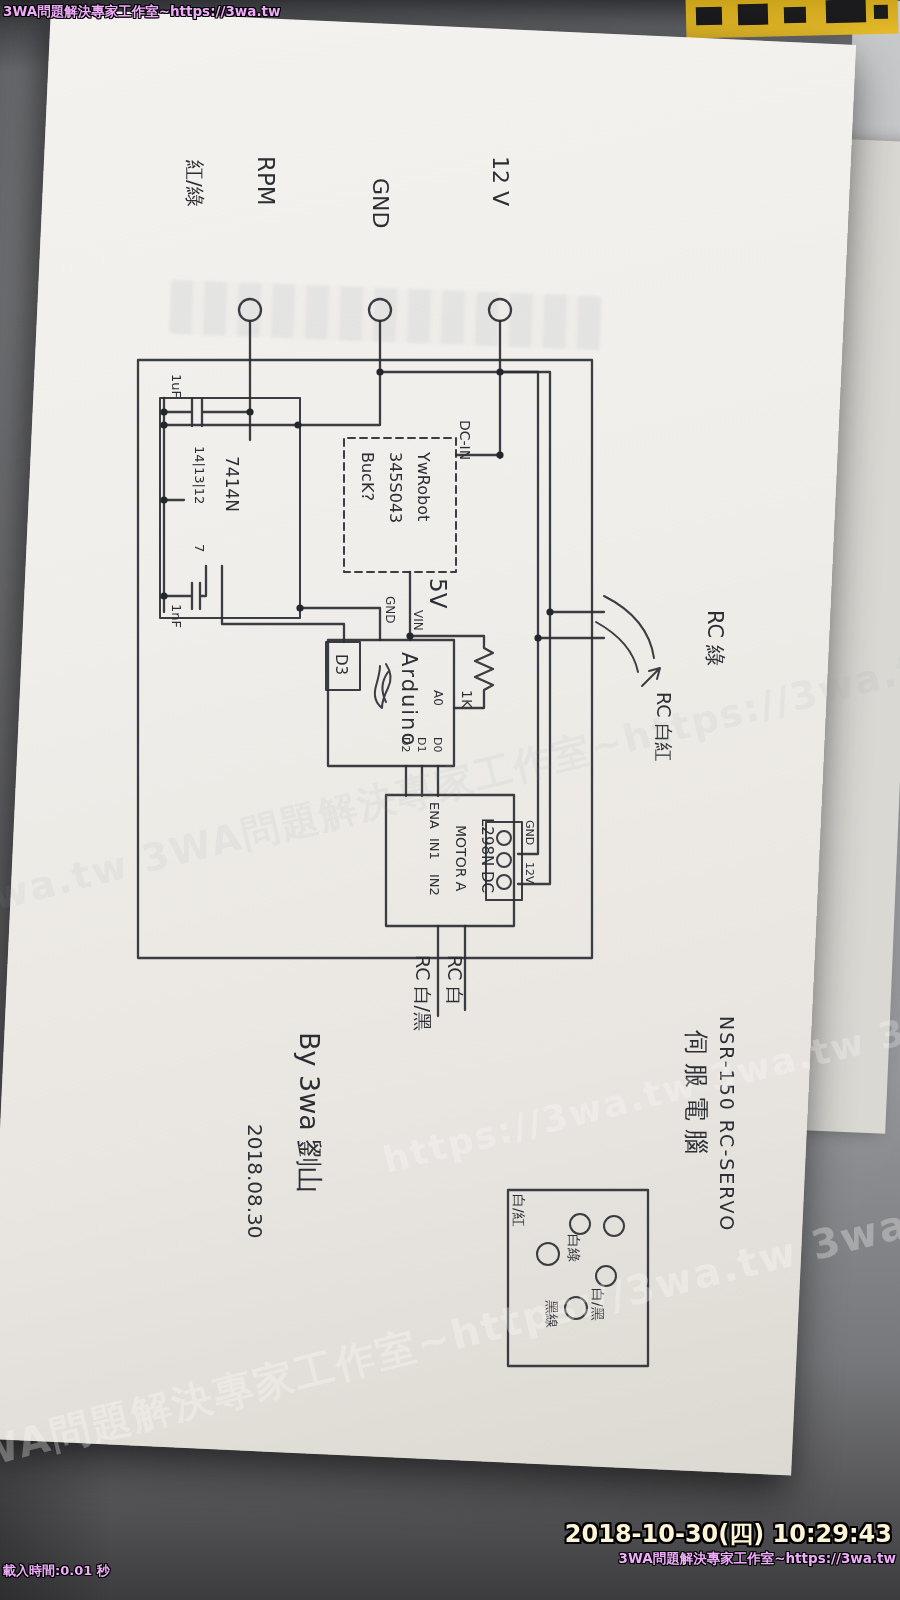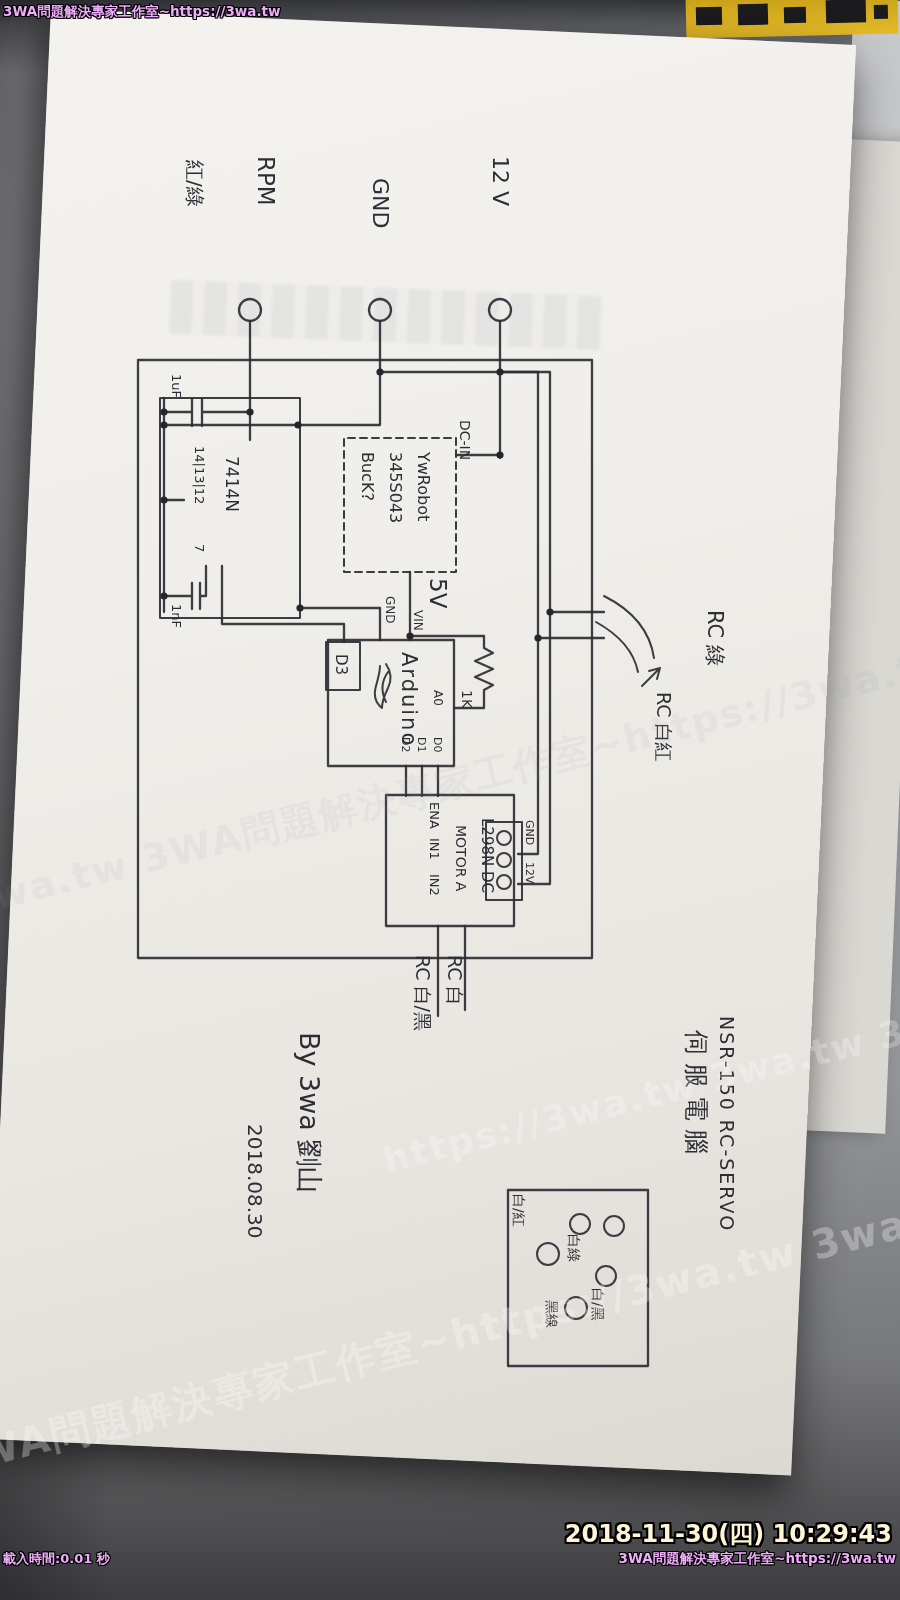--- a/index.html
+++ b/index.html
@@ -37,21 +37,21 @@
   
   .wm{position:absolute;white-space:nowrap;font-weight:bold;pointer-events:none;
       letter-spacing:2px;transform-origin:0 0;}
   .wm-d0{left:-60px;top:1436px;transform:rotate(-14deg);font-size:40px;color:rgba(255,255,255,.30);}
   .wm-d1{left:378px;top:1138px;transform:rotate(-14deg);font-size:36px;color:rgba(255,255,255,.26);}
   .wm-d2{left:-40px;top:880px;transform:rotate(-14deg);font-size:38px;color:rgba(150,155,165,.10);}
   .ol{position:absolute;font-weight:bold;color:#f0abfc;white-space:nowrap;
       text-shadow:-1px 0 #000,1px 0 #000,0 -1px #000,0 1px #000,
                   -1px -1px #000,1px 1px #000,-1px 1px #000,1px -1px #000;}
   .wm-tl{left:3px;top:3px;font-size:13.5px;}
-  .load-time{left:3px;bottom:32px;font-size:13px;}
+  .load-time{left:3px;bottom:20px;font-size:13px;}
   .wm-br{right:4px;bottom:32px;font-size:13.5px;}
   .timestamp{right:8px;bottom:50px;font-size:24px;color:#fff4d6;
       text-shadow:-2px 0 #000,2px 0 #000,0 -2px #000,0 2px #000,
                   -2px -2px #000,2px 2px #000,-2px 2px #000,2px -2px #000;}
 </style>
 </head>
 <body>
 
 <div class="stage">
 
@@ -190,16 +190,16 @@
       <text x="1300" y="353" font-size="14">黑線</text>
     </g>
   </svg>
 
   <div class="wm wm-d2">3wa.tw 3WA問題解決專家工作室~https://3wa.tw</div>
   <div class="wm wm-d1">https://3wa.tw 3wa.tw 3WA問題解決專家工作室</div>
   <div class="wm wm-d0">3WA問題解決專家工作室~https://3wa.tw 3wa.tw</div>
 
   <div class="ol wm-tl">3WA問題解決專家工作室~https://3wa.tw</div>
   <div class="ol load-time">載入時間:0.01 秒</div>
-  <div class="ol timestamp">2018-11-30(四) 10:29:43</div>
+  <div class="ol timestamp">2018-10-30(四) 10:29:43</div>
   <div class="ol wm-br">3WA問題解決專家工作室~https://3wa.tw</div>
 
 </div>
 
 </body></html>

